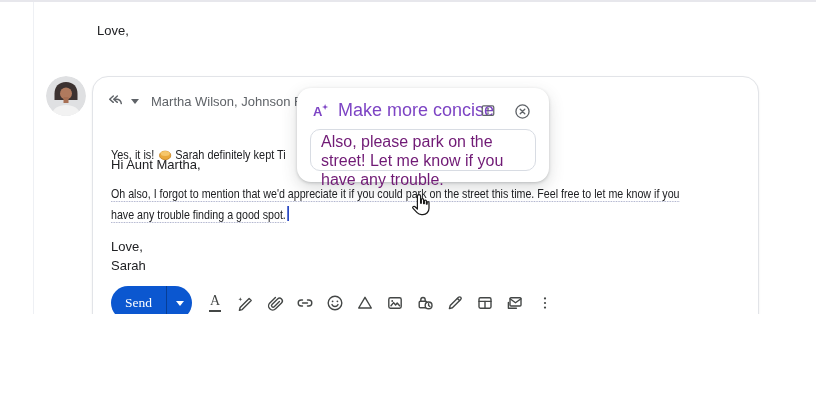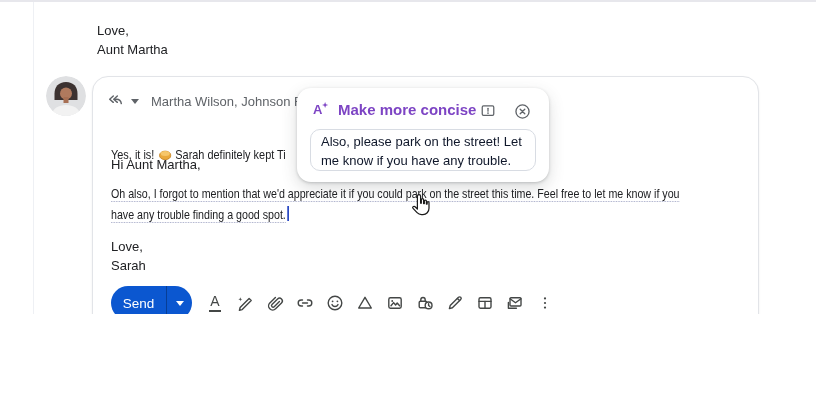--- a/index.html
+++ b/index.html
@@ -28,56 +28,55 @@
   .yes-line { position:absolute; left:18px; top:70px; font-size:13px; display:flex; align-items:center; gap:5px;
               white-space:nowrap; transform:scaleX(.84); transform-origin:0 0; }
 
   .para { position:absolute; left:18px; top:106px; font-size:13px; transform:scaleX(.82); transform-origin:0 0; }
   .para .pline { line-height:21px; white-space:nowrap;
                  text-decoration:underline dotted #9b9fc0; text-decoration-thickness:1px; text-underline-offset:3px; }
   .text-caret { display:inline-block; width:2px; height:15px; background:#1e3fc0; vertical-align:-2px; margin-left:2px; }
 
   .closing { position:absolute; left:18px; top:160px; font-size:13px; line-height:19px; }
 
-  .send-row { position:absolute; left:18px; top:209px; height:34px; display:flex; align-items:center; }
+  .send-row { position:absolute; left:18px; top:209px; height:34px; display:flex; align-items:center;font-family:Liberation Serif, serif; }
   .send-btn { display:flex; height:34px; border-radius:17px; overflow:hidden; background:#0b57d0; cursor:pointer; }
   .send-main { width:55px; display:flex; align-items:center; justify-content:center; color:#fff; font-size:13.5px; font-weight:500; }
   .send-div { width:1px; background:rgba(0,0,0,.28); margin:0; }
   .send-caret { width:25px; display:flex; align-items:center; justify-content:center; }
   .send-caret i { width:0; height:0; border-left:4.5px solid transparent; border-right:4.5px solid transparent; border-top:5px solid #fff; }
 
   .tools { display:flex; align-items:center; gap:4px; margin-left:10px; }
   .icon-btn { width:26px; height:28px; display:flex; align-items:center; justify-content:center; border-radius:6px; cursor:pointer; }
   .icon-btn svg { stroke:#444746; fill:none; stroke-width:1.4; stroke-linecap:round; stroke-linejoin:round; }
   .fmt-a { font-size:14px; color:#444746; line-height:14px; position:relative; padding-bottom:4px; }
   .fmt-a::after { content:""; position:absolute; left:-1px; right:-1px; bottom:0; height:2px; background:#444746; }
 
   .popup { position:absolute; left:297px; top:88px; width:252px; height:94px; background:#fff; border-radius:14px;
            box-shadow:0 1px 3px rgba(60,64,67,.25), 0 6px 16px rgba(60,64,67,.18); z-index:50; }
   .popup-title-row { position:absolute; left:15px; top:12px; display:flex; align-items:center; gap:8px; }
-  .popup-title { font-size:15px; font-weight:700; color:#7d44c4; white-space:nowrap; }
+  .popup-title { font-size:18px; font-weight:400; color:#7d44c4; white-space:nowrap; }
   .pop-btn { position:absolute; top:12px; width:22px; height:22px; display:flex; align-items:center; justify-content:center; cursor:pointer; border-radius:50%; }
   .pop-btn svg { stroke:#5f6368; fill:none; stroke-width:1.4; stroke-linecap:round; }
   .pop-feedback { left:180px; }
   .pop-close { left:214px; }
   .sbox { position:absolute; left:13px; top:41px; width:226px; height:42px; border:1px solid #d8dce3; border-radius:10px;
-          padding:2px 10px; font-size:13px; line-height:19px; color:#0f172a; cursor:pointer; }
+          padding:2px 10px; font-size:16px; line-height:19px; color:#701a75; cursor:pointer; }
 
   .hand-cursor { position:absolute; left:408px; top:192px; z-index:60; pointer-events:none; }
 </style>
 </head>
 <body>
 
 <div class="stage">
   <div class="top-line"></div>
   <div class="left-vline"></div>
 
   <div class="quoted">
     <div>Love,</div>
-    <div>Aunt Martha</div>
   </div>
 
   <div class="avatar">
     <svg width="40" height="40" viewBox="0 0 40 40">
       <defs>
           <clipPath id="avc">
             <circle cx="20" cy="20" r="20"></circle>
           </clipPath>
         </defs>
       <g clip-path="url(#avc)">

